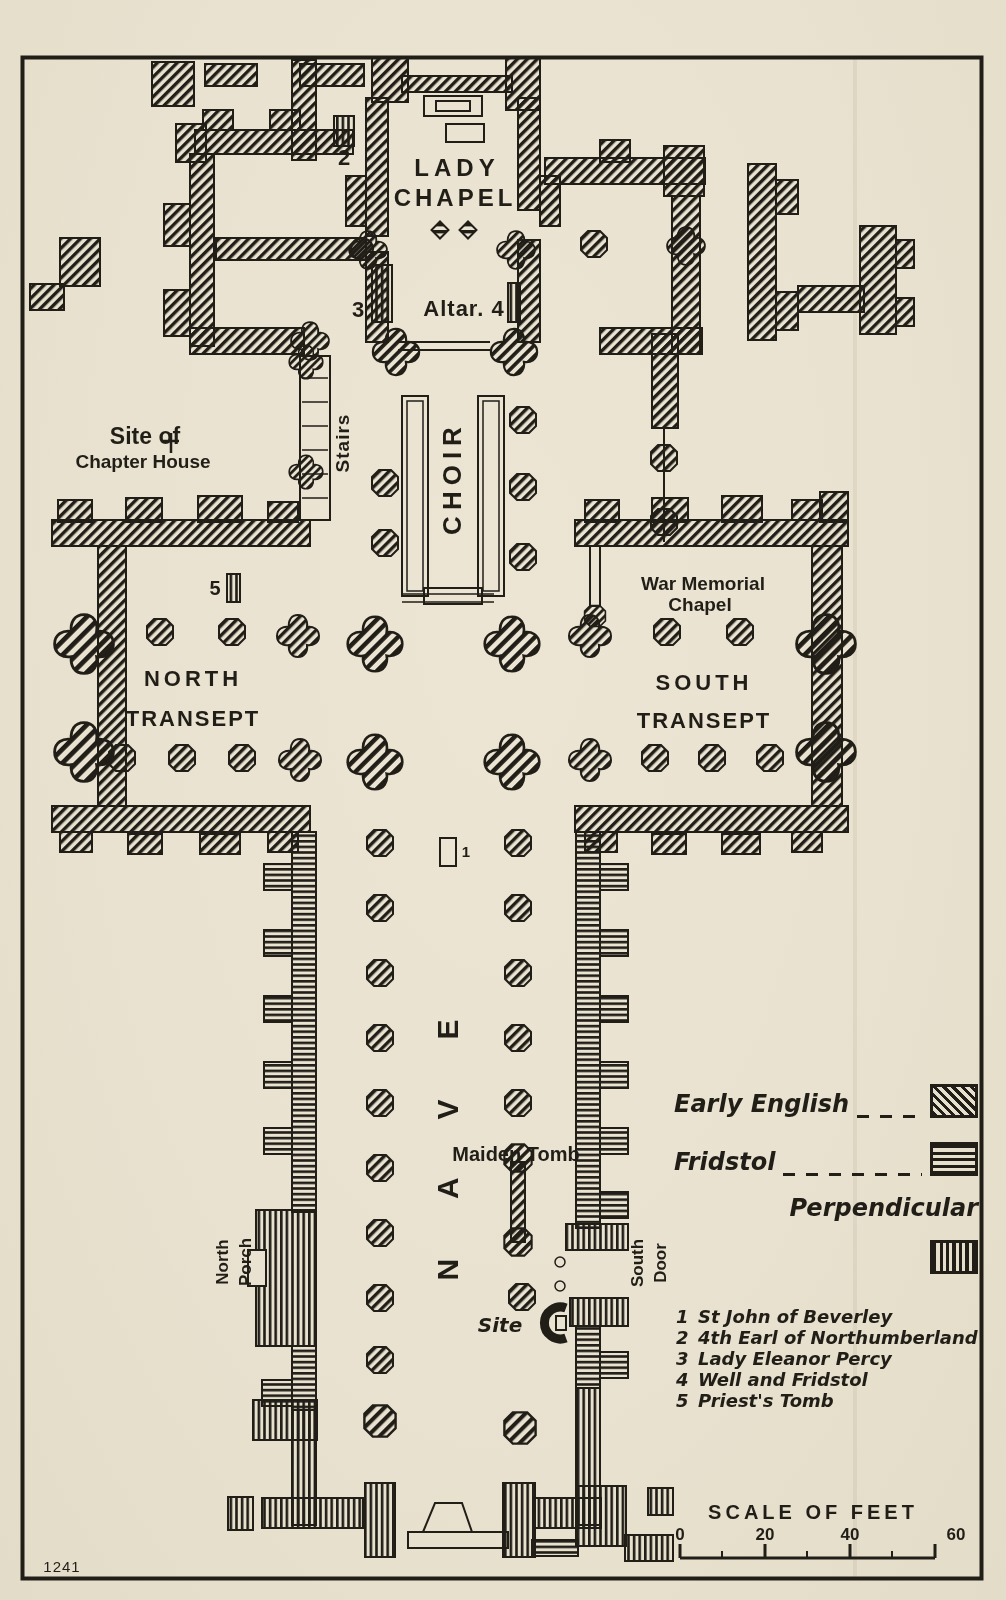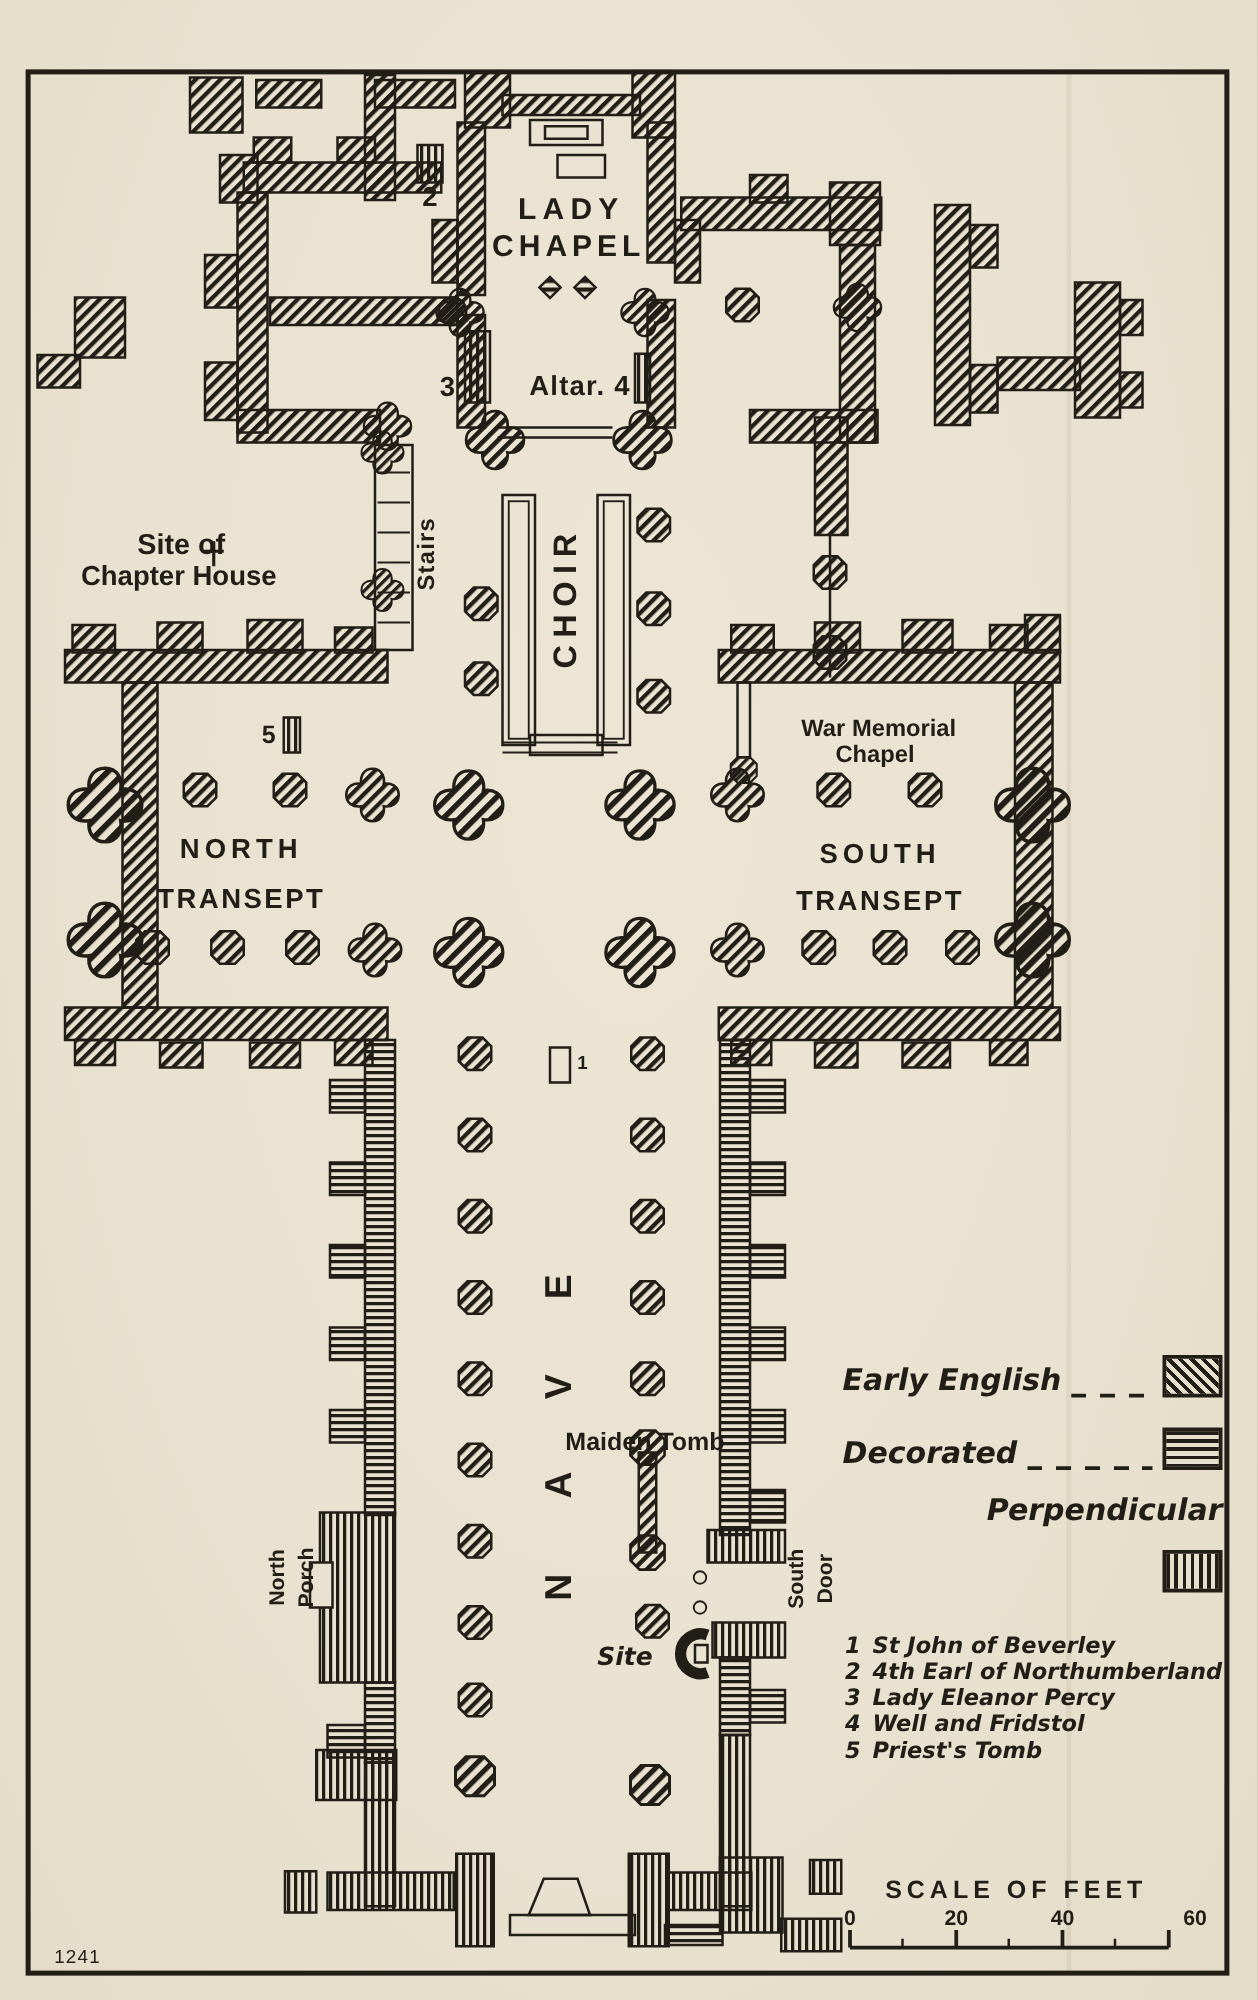--- a/index.html
+++ b/index.html
@@ -300,21 +300,21 @@
   <div class="lbl" style="left:455px;top:198px;font-size:24px;letter-spacing:4px;">CHAPEL</div>
 
   <div class="lbl" style="left:344px;top:158px;font-size:22px;">2</div>
   <div class="lbl" style="left:358px;top:310px;font-size:22px;">3</div>
   <div class="lbl" style="left:464px;top:309px;font-size:22px;letter-spacing:1px;">Altar. 4</div>
 
   <div class="lbl vert" style="left:452px;top:478px;font-size:26px;letter-spacing:6px;">CHOIR</div>
   <div class="lbl vert" style="left:342px;top:443px;font-size:19px;letter-spacing:1px;">Stairs</div>
 
   <div class="lbl" style="left:145px;top:424px;font-size:23px;margin-top:12px;">Site of</div>
-  <div class="lbl" style="left:143px;top:461px;font-size:22px;">Chapter House</div>
+  <div class="lbl" style="left:143px;top:461px;font-size:19px;">Chapter House</div>
 
   <div class="lbl" style="left:215px;top:588px;font-size:20px;">5</div>
 
   <div class="lbl" style="left:703px;top:583px;font-size:19px;">War Memorial</div>
   <div class="lbl" style="left:700px;top:604px;font-size:19px;">Chapel</div>
 
   <div class="lbl" style="left:193px;top:679px;font-size:22px;letter-spacing:4px;">NORTH</div>
   <div class="lbl" style="left:193px;top:719px;font-size:22px;letter-spacing:2px;">TRANSEPT</div>
   <div class="lbl" style="left:704px;top:683px;font-size:22px;letter-spacing:4px;">SOUTH</div>
   <div class="lbl" style="left:704px;top:721px;font-size:22px;letter-spacing:2px;">TRANSEPT</div>
@@ -330,21 +330,21 @@
   <div class="lbl vert" style="left:245px;top:1262px;font-size:17px;">Porch</div>
   <div class="lbl vert" style="left:637px;top:1263px;font-size:17px;">South</div>
   <div class="lbl vert" style="left:660px;top:1263px;font-size:17px;">Door</div>
 
   <div class="legend-row" style="left:674px;top:1078px;">
     <span class="legend-label">Early English</span>
     <span class="leader"></span>
     <span class="swatch sw-ee"></span>
   </div>
   <div class="legend-row" style="left:674px;top:1136px;">
-    <span class="legend-label">Decorated</span>
+    <span class="legend-label">Fridstol</span>
     <span class="leader"></span>
     <span class="swatch sw-dec"></span>
   </div>
   <div class="legend-row" style="left:674px;top:1194px;flex-direction:column;">
     <span class="legend-label">Perpendicular</span>
     <span class="leader"></span>
     <span class="swatch sw-perp"></span>
   </div>
 
   <div class="key-list">

